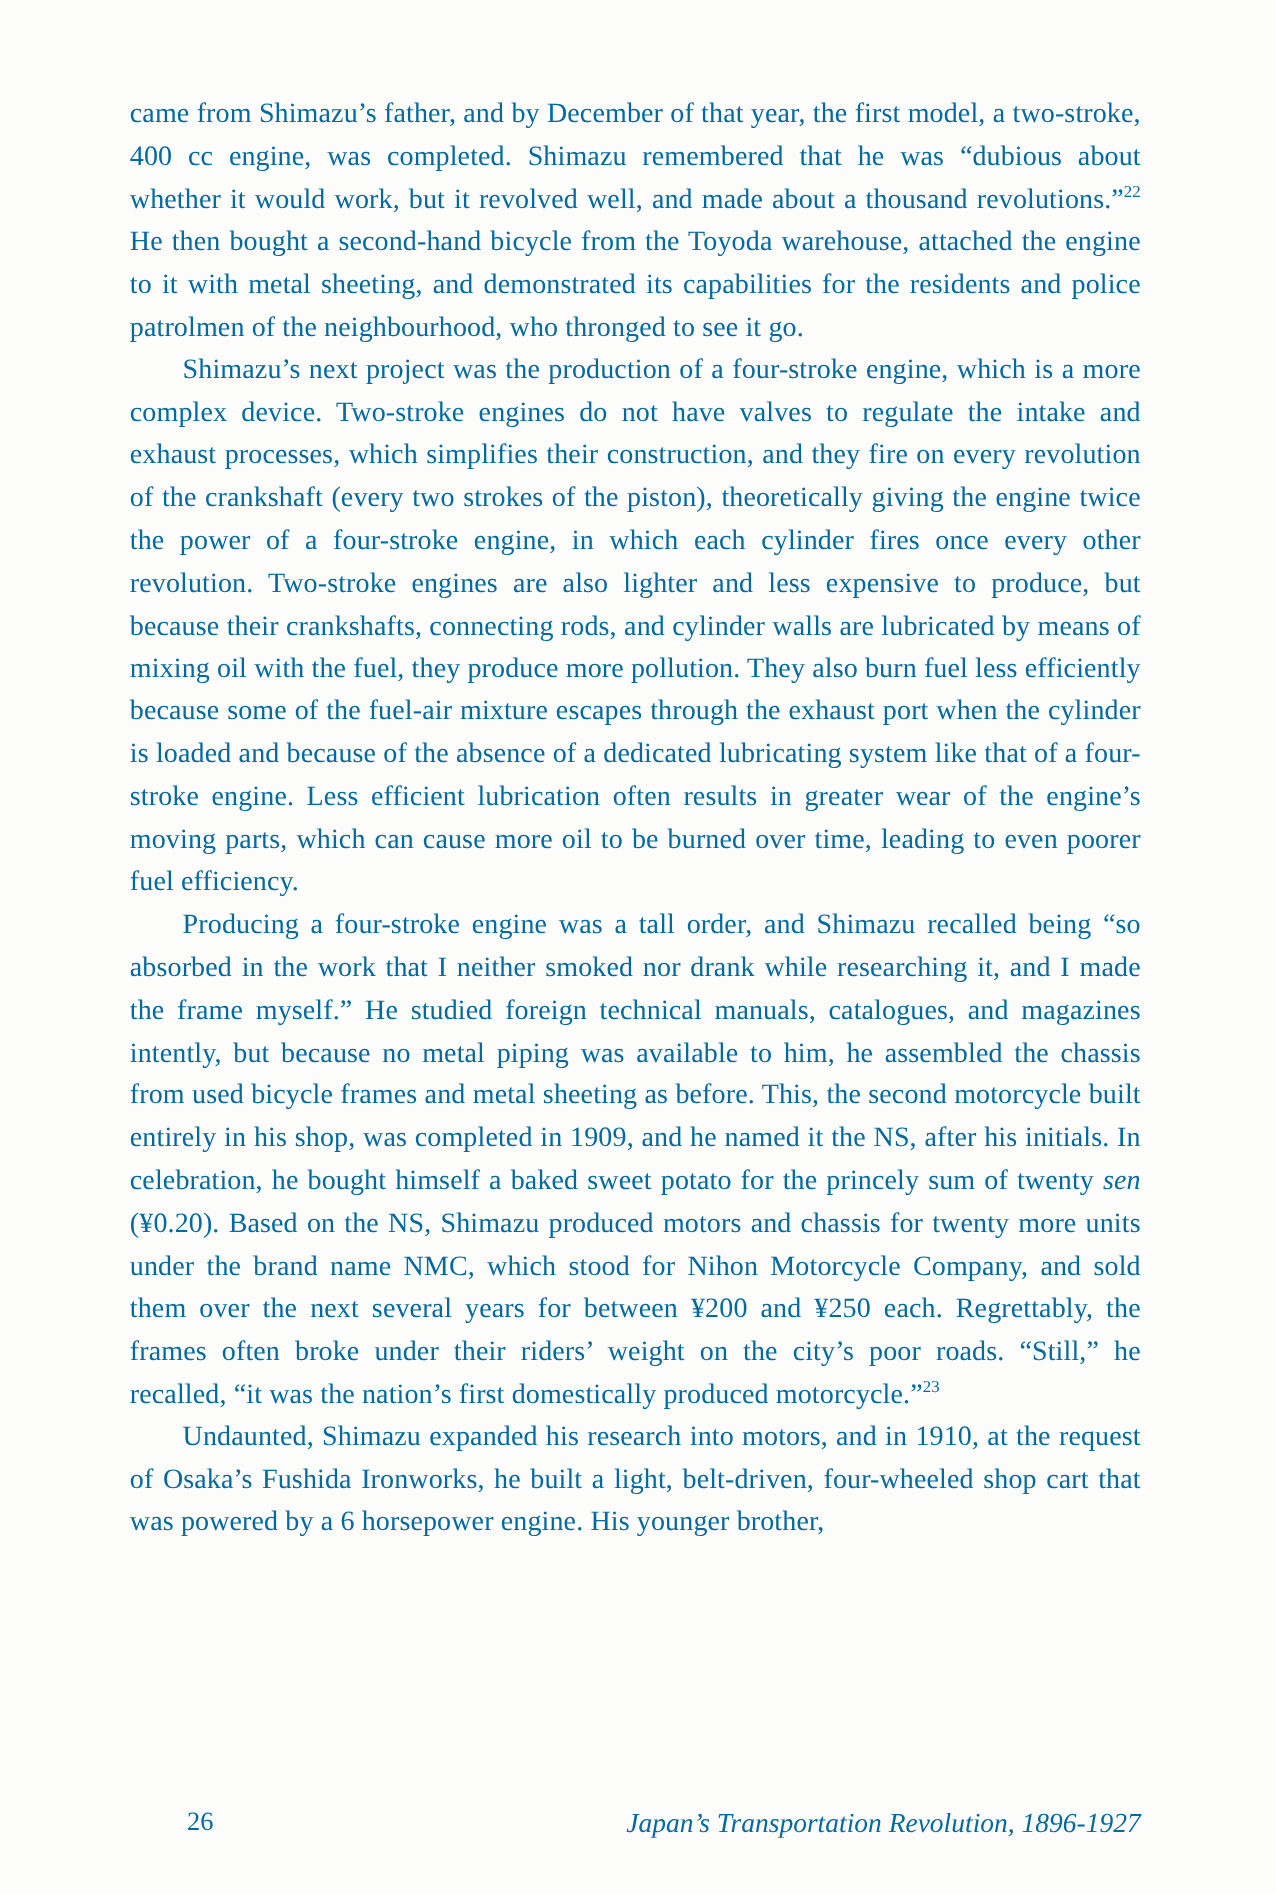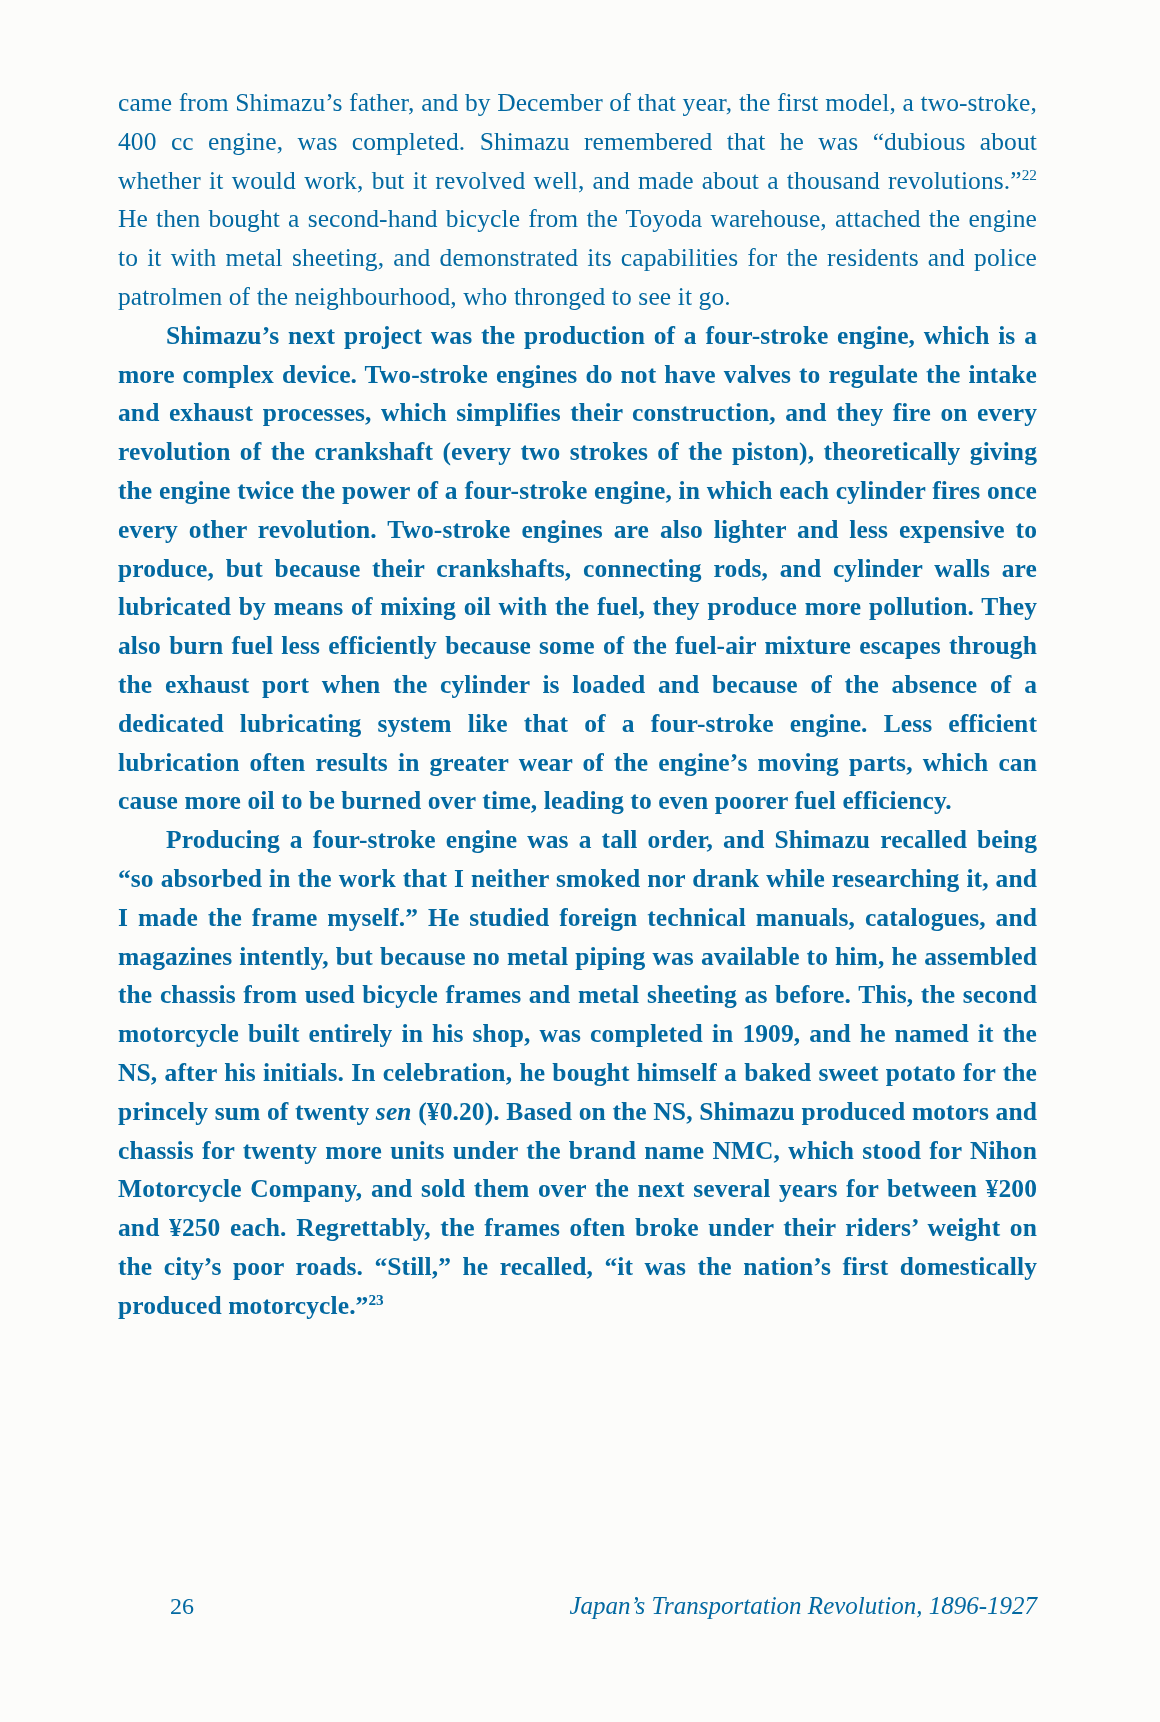--- a/index.html
+++ b/index.html
@@ -24,55 +24,55 @@
   }
   .text-block p.para {
     margin: 0;
     font-size: 25.5px;
     line-height: 38.8px;
     text-align: justify;
     letter-spacing: 0.1px;
   }
   .text-block p.para.indent {
     text-indent: 48px;
-    font-weight: bold;
   }
   .run-normal { font-style: normal; }
   .run-italic { font-style: italic; }
   .run-superscript {
     vertical-align: super;
     font-size: 0.60em;
     line-height: 0;
     letter-spacing: 0;
   }
   .footer {
     position: absolute;
     left: 118px;
     width: 919px;
-    top: 1592px;
+    top: 1644px;
     display: flex;
     justify-content: space-between;
-    align-items: center;
+    align-items: flex-start;
   }
   .page-num {
     font-size: 24px;
     margin-left: 52px;
     font-style: normal;
   }
   .running-title {
     font-size: 25px;
     font-style: italic;
   }
 </style>
 </head>
 <body>
 
 <div class="page" style="background: rgb(252, 252, 250); color: #0369a1;">
   <main class="text-block" id="paragraphs">
       <p class="para"><span class="run-normal">came from Shimazu’s father, and by December of that year, the first model, a two-stroke, 400 cc engine, was completed. Shimazu remembered that he was “dubious about whether it would work, but it revolved well, and made about a thousand revolutions.”</span><span class="run-superscript">22</span><span class="run-normal"> He then bought a second-hand bicycle from the Toyoda warehouse, attached the engine to it with metal sheeting, and demonstrated its capabilities for the residents and police patrolmen of the neighbourhood, who thronged to see it go.</span></p>
       <p class="para indent"><span class="run-normal">Shimazu’s next project was the production of a four-stroke engine, which is a more complex device. Two-stroke engines do not have valves to regulate the intake and exhaust processes, which simplifies their construction, and they fire on every revolution of the crankshaft (every two strokes of the piston), theoretically giving the engine twice the power of a four-stroke engine, in which each cylinder fires once every other revolution. Two-stroke engines are also lighter and less expensive to produce, but because their crankshafts, connecting rods, and cylinder walls are lubricated by means of mixing oil with the fuel, they produce more pollution. They also burn fuel less efficiently because some of the fuel-air mixture escapes through the exhaust port when the cylinder is loaded and because of the absence of a dedicated lubricating system like that of a four-stroke engine. Less efficient lubrication often results in greater wear of the engine’s moving parts, which can cause more oil to be burned over time, leading to even poorer fuel efficiency.</span></p>
       <p class="para indent"><span class="run-normal">Producing a four-stroke engine was a tall order, and Shimazu recalled being “so absorbed in the work that I neither smoked nor drank while researching it, and I made the frame myself.” He studied foreign technical manuals, catalogues, and magazines intently, but because no metal piping was available to him, he assembled the chassis from used bicycle frames and metal sheeting as before. This, the second motorcycle built entirely in his shop, was completed in 1909, and he named it the NS, after his initials. In celebration, he bought himself a baked sweet potato for the princely sum of twenty </span><span class="run-italic">sen</span><span class="run-normal"> (¥0.20). Based on the NS, Shimazu produced motors and chassis for twenty more units under the brand name NMC, which stood for Nihon Motorcycle Company, and sold them over the next several years for between ¥200 and ¥250 each. Regrettably, the frames often broke under their riders’ weight on the city’s poor roads. “Still,” he recalled, “it was the nation’s first domestically produced motorcycle.”</span><span class="run-superscript">23</span></p>
+      <p class="para indent"><span class="run-normal">Undaunted, Shimazu expanded his research into motors, and in 1910, at the request of Osaka’s Fushida Ironworks, he built a light, belt-driven, four-wheeled shop cart that was powered by a 6 horsepower engine. His younger brother,</span></p>
     </main>
   <footer class="footer">
     <span class="page-num">26</span>
     <span class="running-title">Japan’s Transportation Revolution, 1896-1927</span>
   </footer>
 </div>
 
 </body></html>

